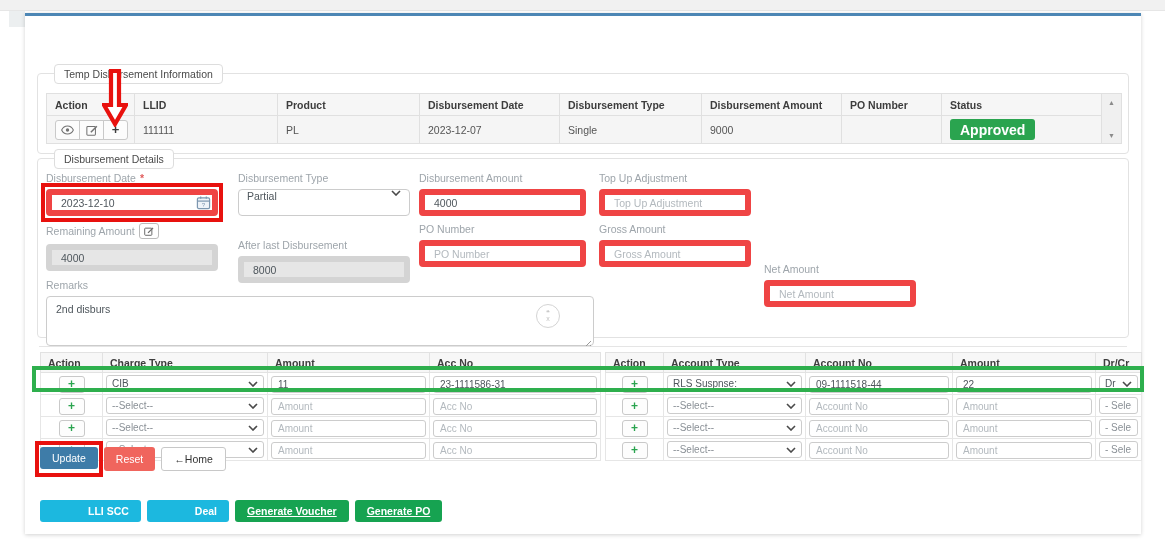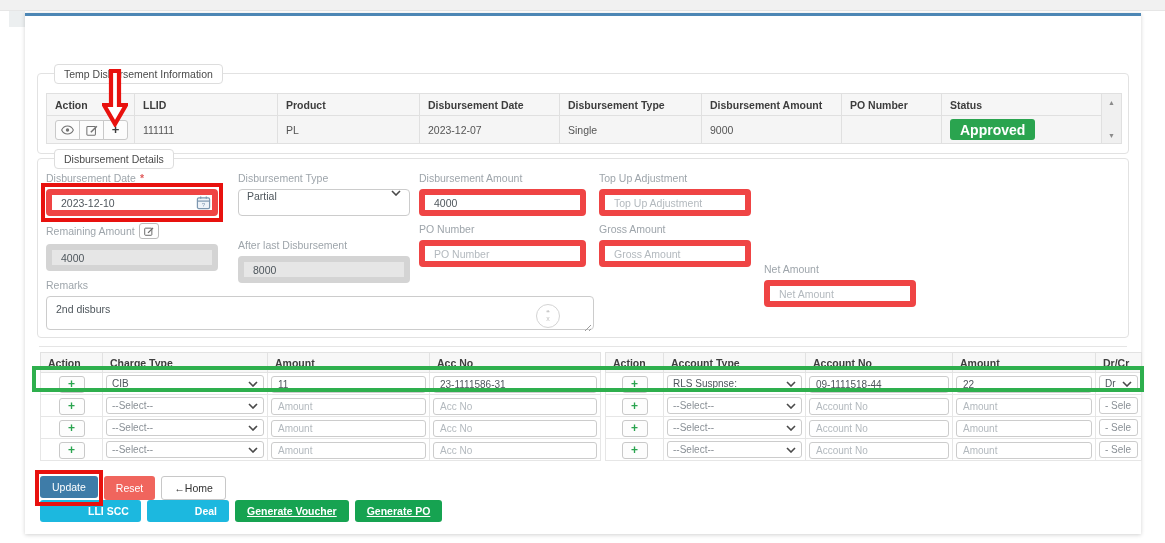--- a/index.html
+++ b/index.html
@@ -47,21 +47,21 @@
   .inp { width:100%; height:27px; border:6px solid #ef4444; border-radius:4px; padding:4px 9px; font-size:10.5px;
          color:#4e565c; background:#fff; outline:none; font-family:inherit; }
   .inp::placeholder { color:#b3b9be; }
   .inp.dis { background:#e6e6e6; border-color:#d4d4d4; }
   .iwrap { position:relative; }
   .cal-ic { position:absolute; right:7px; top:6px; }
   .editlbl-btn { width:20px; height:16px; border:1px solid #bbb; border-radius:3px; background:#fff;
                  display:inline-flex; align-items:center; justify-content:center; cursor:pointer; }
   .sel { height:27px; border:1px solid #ccc; border-radius:4px; padding:0 8px; font-size:10.5px; color:#4e565c;
          background:#fff; display:flex; align-items:flex-start; justify-content:space-between; cursor:pointer; }
-  .tarea { width:548px; height:34px; border:1px solid #ccc; border-radius:4px; padding:6px 9px; font-size:10.5px;
+  .tarea { width:548px; height:50px; border:1px solid #ccc; border-radius:4px; padding:6px 9px; font-size:10.5px;
            color:#4e565c; resize:none; font-family:inherit; outline:none; position:relative; }
   .assist { position:absolute; right:34px; top:8px; width:24px; height:24px; border:1px solid #d4d4d4; border-radius:50%;
             display:flex; flex-direction:column; align-items:center; justify-content:center; color:#c3c3c3;
             font-size:7px; line-height:6px; background:#fff; cursor:pointer; }
   .grip { position:absolute; right:3px; bottom:3px; width:9px; height:9px; cursor:nwse-resize;
           background:repeating-linear-gradient(135deg, transparent 0 2px, #9a9a9a 2px 3px);
           clip-path:polygon(100% 0, 100% 100%, 0 100%); }
 
   .divider { position:absolute; left:14px; right:14px; top:330px; border-top:1px solid #e5e5e5; }
 
@@ -76,21 +76,21 @@
            color:#2aa44f; font-size:12px; font-weight:700; line-height:15px; display:inline-block; cursor:pointer; }
   .ginp { width:100%; height:17px; border:1px solid #ccc; border-radius:3px; padding:0 6px; font-size:10px;
           color:#4e565c; outline:none; font-family:inherit; }
   .ginp::placeholder { color:#b3b9be; }
   .gsel { height:17px; border:1px solid #ccc; border-radius:3px; padding:0 5px; font-size:10px; color:#4e565c;
           background:#fff; display:flex; align-items:center; justify-content:space-between; cursor:pointer;
           overflow:hidden; white-space:nowrap; }
   .gsel .ph { color:#8a9096; }
 
   
-  .btnrow1 { position:absolute; left:15px; top:460px; display:flex; gap:6px; }
+  .btnrow1 { position:absolute; left:15px; top:431px; display:flex; gap:6px; }
   .btnrow2 { position:absolute; left:15px; top:484px; display:flex; gap:6px; }
   .btn { border:none; border-radius:3px; font-size:10.5px; font-family:inherit; padding:5px 12px; color:#fff;
          cursor:pointer; font-weight:400; }
   .btn-update { background:#3e7ca8; }
   .btn-reset { background:#f0655d; }
   .btn-home { background:#fff; border:1px solid #c8c8c8; color:#333; }
   .btn-cyan { background:#1cb8df; font-weight:700;padding-left:48px; }
   .btn-green { background:#16a351; font-weight:700;text-decoration:underline; }
 
   

